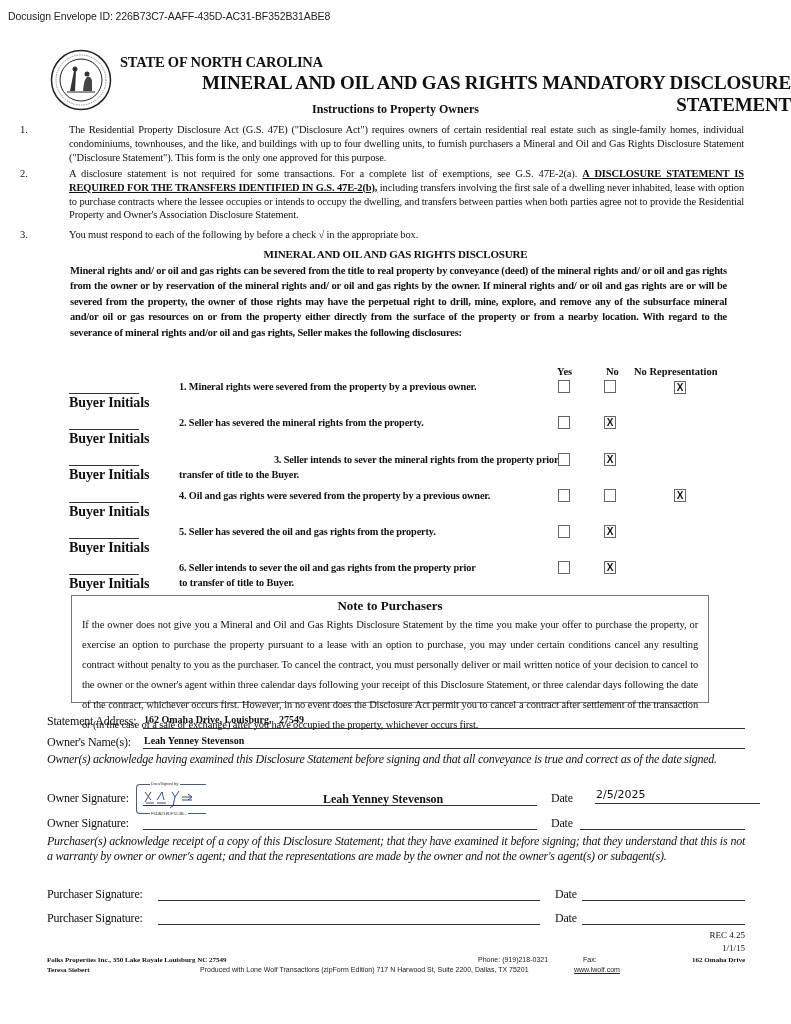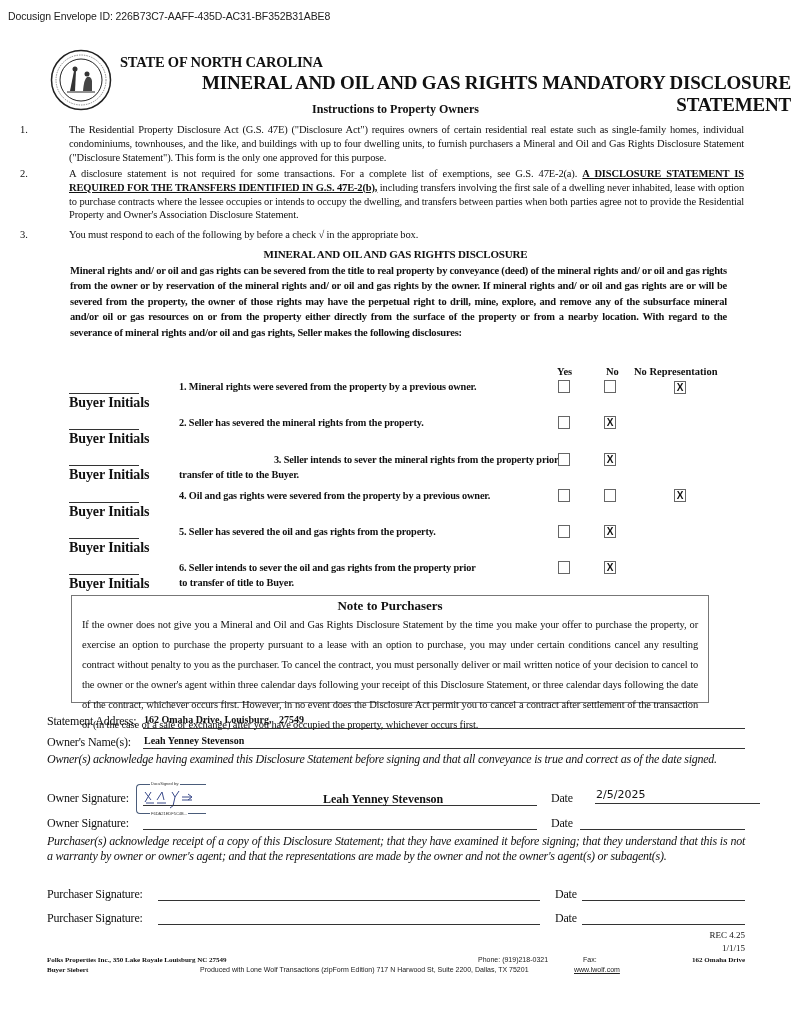--- a/index.html
+++ b/index.html
@@ -177,18 +177,18 @@
 
 <div class="abs fld-label" style="left:47px; top:911px;">Purchaser Signature:</div>
 <div class="abs fld-line" style="left:158px; top:911px; width:382px;"></div>
 <div class="abs fld-label" style="left:555px; top:911px;">Date</div>
 <div class="abs fld-line" style="left:582px; top:911px; width:163px;"></div>
 
 <div class="abs rec" style="right:46px; top:930px;">REC 4.25</div>
 <div class="abs rec" style="right:46px; top:943px;">1/1/15</div>
 
 <div class="abs footer-s" style="left:47px; top:956px;">Folks Properties Inc., 350 Lake Royale Louisburg NC 27549</div>
-<div class="abs footer-s" style="left:47px; top:966px;">Buyer Siebert</div>
+<div class="abs footer-s" style="left:47px; top:966px;">Teresa Siebert</div>
 <div class="abs footer-n" style="left:478px; top:956px;">Phone: (919)218-0321</div>
 <div class="abs footer-n" style="left:583px; top:956px;">Fax:</div>
 <div class="abs footer-s" style="right:46px; top:956px;">162 Omaha Drive</div>
 <div class="abs footer-n" style="left:200px; top:966px;">Produced with Lone Wolf Transactions (zipForm Edition) 717 N Harwood St, Suite 2200, Dallas, TX  75201</div>
 <div class="abs footer-n" style="left:574px; top:966px; text-decoration:underline;">www.lwolf.com</div>
 
 </body></html>

